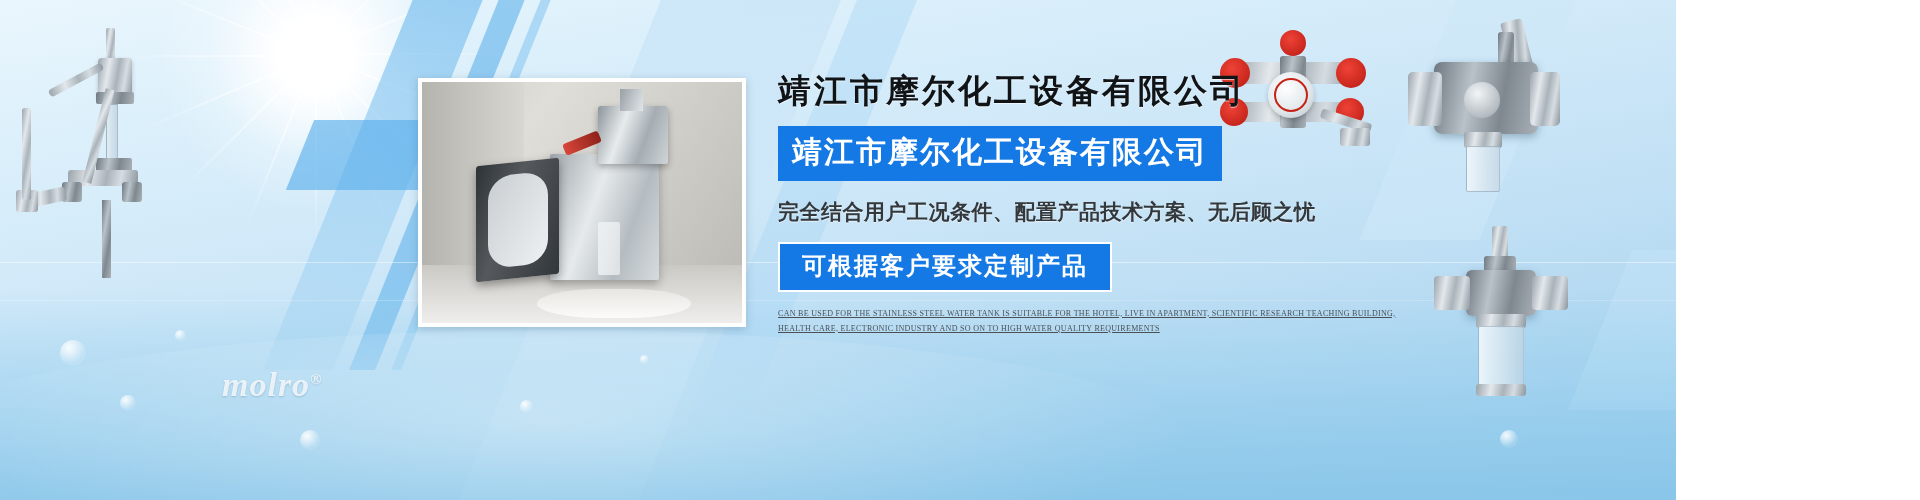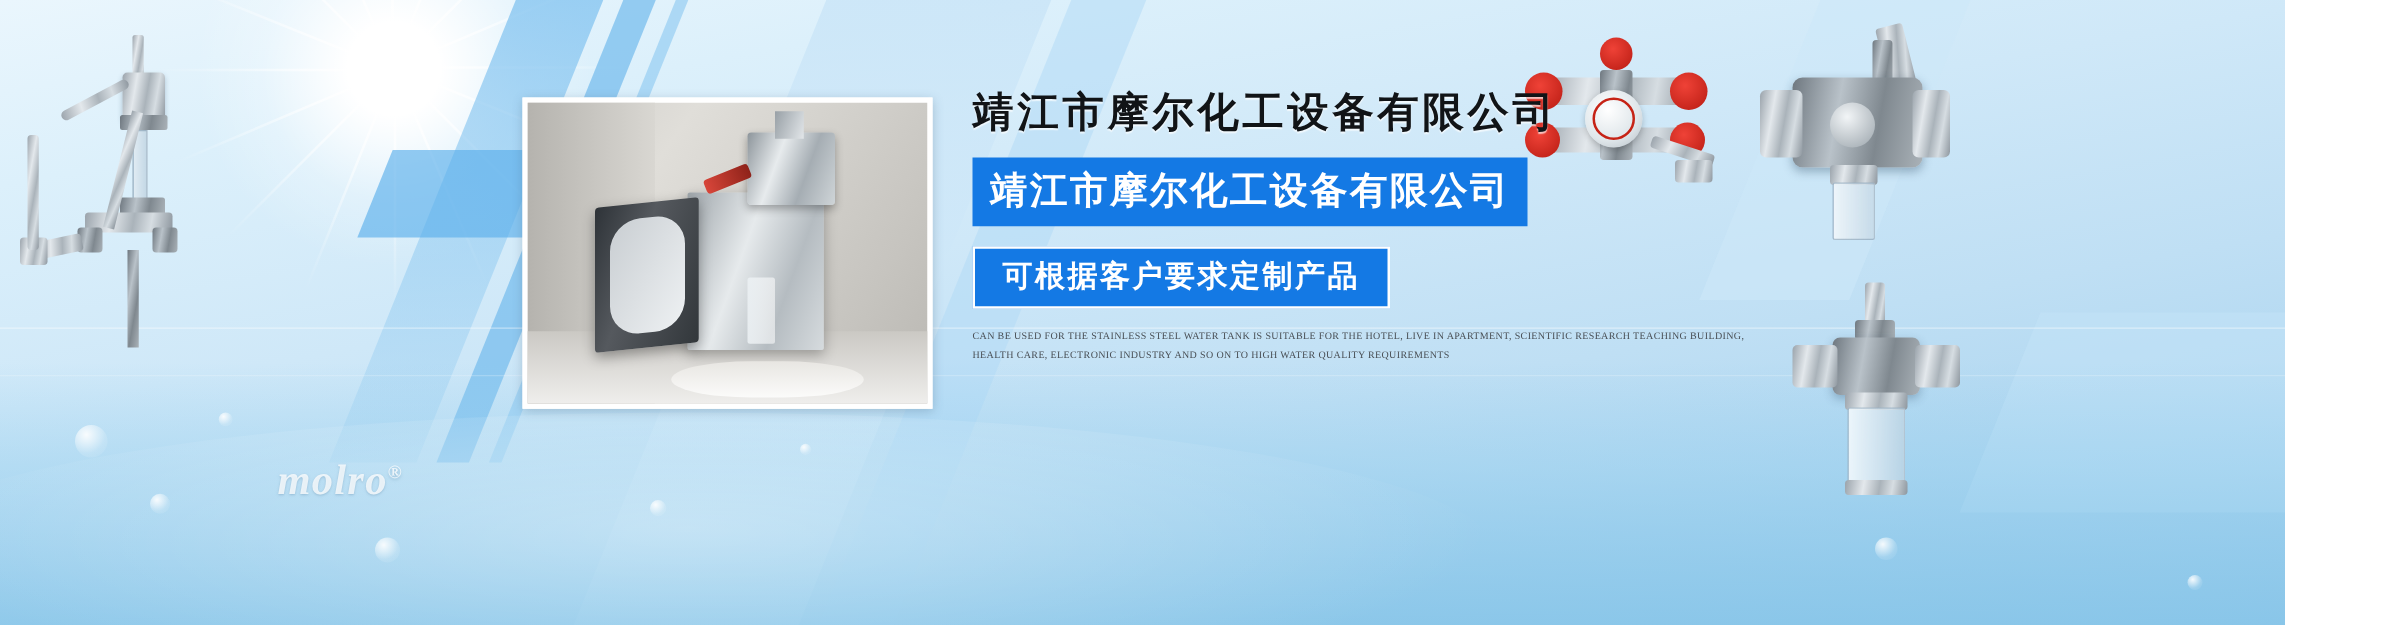--- a/index.html
+++ b/index.html
@@ -1,18 +1,18 @@
 <!DOCTYPE html>
 <html><head>
 <meta charset="utf-8">
 <style>
   html,body{margin:0;padding:0;background:#fff;}
   *{box-sizing:border-box;}
   .banner{
-    position:relative;width:1828px;height:500px;overflow:hidden;
+    position:relative;width:1676px;height:500px;overflow:hidden;
     font-family:"Liberation Sans","DejaVu Sans",sans-serif;
     background:linear-gradient(170deg,#eaf6fd 0%,#dcf0fb 18%,#cfe8f8 40%,#bfdff4 62%,#aed6f0 80%,#9ecdec 100%);
   }
 
   
   .bg-layer{position:absolute;inset:0;overflow:hidden;}
 
   .sun{
     position:absolute;left:150px;top:-110px;width:330px;height:330px;
     background:radial-gradient(circle at 50% 50%, #ffffff 0%, #ffffff 16%, rgba(255,255,255,.75) 26%, rgba(255,255,255,.25) 45%, rgba(255,255,255,0) 68%);
@@ -65,20 +65,21 @@
     font-size:24px;font-weight:700;letter-spacing:2px;
     padding:6px 22px 8px 22px;white-space:nowrap;margin-top:16px;
     border:2px solid #ffffff;
     text-align:center;
   }
   .engtext{
     margin-top:14px;width:620px;font-size:8px;line-height:15px;
     color:#4a5056;letter-spacing:.3px;
     font-family:"Liberation Serif","DejaVu Serif",serif;
     text-transform:uppercase;
+    text-decoration:underline;
   }
 
   
   .photo{
     position:absolute;left:418px;top:78px;width:328px;height:249px;
     background:#ffffff;border:4px solid #ffffff;box-shadow:0 2px 8px rgba(60,90,120,.28);
     overflow:hidden;
   }
   .photo-inner{position:absolute;inset:0;background:linear-gradient(125deg,#cfcdc9 0%,#e0ded9 28%,#d2d0cb 55%,#c6c4bf 78%,#b9b7b2 100%);}
   .pwall{position:absolute;left:0;top:0;width:32%;height:100%;background:linear-gradient(to right,#b5b3ae,#d9d7d2);}
@@ -224,20 +225,21 @@
           <div class="pdoor-in"></div>
         </div>
       <div class="pbottle"></div>
       <div class="pbase"></div>
     </div>
   </div>
 
   <div class="textblock">
     <div class="company">靖江市摩尔化工设备有限公司</div>
     <div><span class="hl-bar">靖江市摩尔化工设备有限公司</span></div>
+    <div class="subline">完全结合用户工况条件、配置产品技术方案、无后顾之忧</div>
     <div><span class="hl-bar2">可根据客户要求定制产品</span></div>
     <div class="engtext">CAN BE USED FOR THE STAINLESS STEEL WATER TANK IS SUITABLE FOR THE HOTEL, LIVE IN APARTMENT, SCIENTIFIC RESEARCH TEACHING BUILDING, HEALTH CARE, ELECTRONIC INDUSTRY AND SO ON TO HIGH WATER QUALITY REQUIREMENTS</div>
   </div>
 
   <div class="logo">
     <span>molro</span><sup>®</sup>
   </div>
 
 </div>
 

